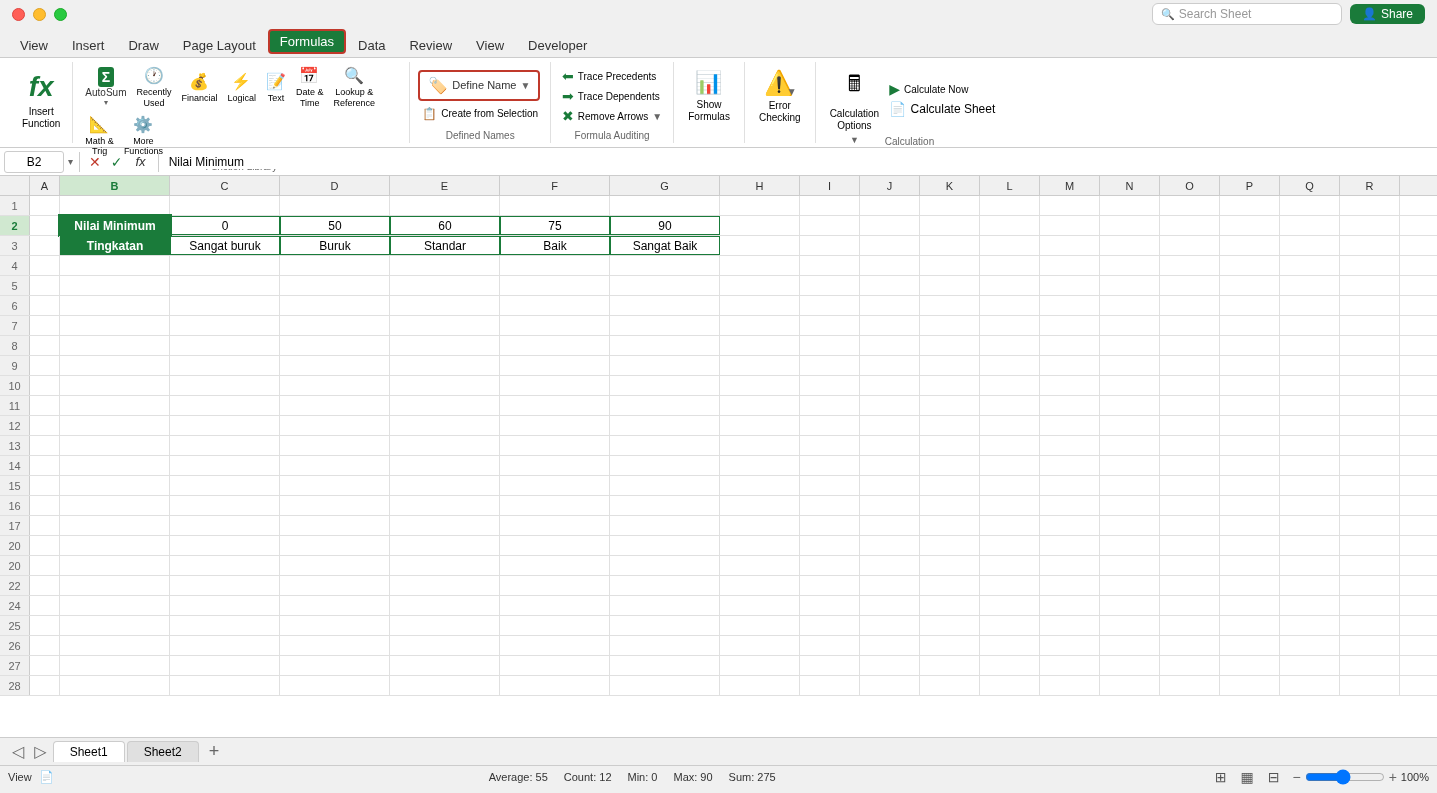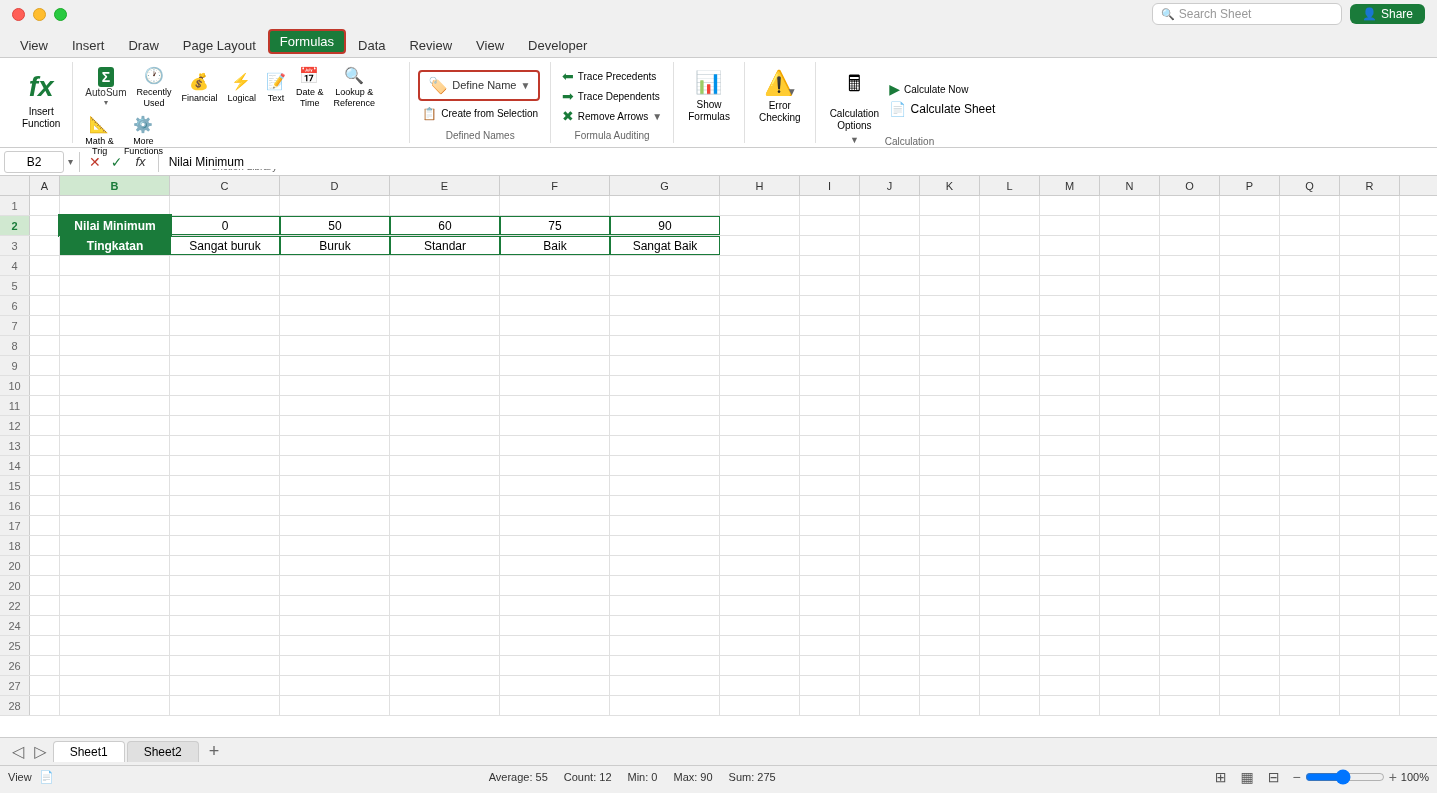--- a/index.html
+++ b/index.html
@@ -891,41 +891,20 @@
         <div class="cell col-k" style="width: 60px; min-width: 60px;"></div>
         <div class="cell col-l" style="width: 60px; min-width: 60px;"></div>
         <div class="cell col-m" style="width: 60px; min-width: 60px;"></div>
         <div class="cell col-n" style="width: 60px; min-width: 60px;"></div>
         <div class="cell col-o" style="width: 60px; min-width: 60px;"></div>
         <div class="cell col-p" style="width: 60px; min-width: 60px;"></div>
         <div class="cell col-q" style="width: 60px; min-width: 60px;"></div>
         <div class="cell col-r" style="width: 60px; min-width: 60px;"></div>
       </div>
       <div class="grid-row">
-        <div class="row-num">18</div>
-        <div class="cell col-a" style="width: 30px; min-width: 30px;"></div>
-        <div class="cell col-b" style="width: 110px; min-width: 110px;"></div>
-        <div class="cell col-c" style="width: 110px; min-width: 110px;"></div>
-        <div class="cell col-d" style="width: 110px; min-width: 110px;"></div>
-        <div class="cell col-e" style="width: 110px; min-width: 110px;"></div>
-        <div class="cell col-f" style="width: 110px; min-width: 110px;"></div>
-        <div class="cell col-g" style="width: 110px; min-width: 110px;"></div>
-        <div class="cell col-h" style="width: 80px; min-width: 80px;"></div>
-        <div class="cell col-i" style="width: 60px; min-width: 60px;"></div>
-        <div class="cell col-j" style="width: 60px; min-width: 60px;"></div>
-        <div class="cell col-k" style="width: 60px; min-width: 60px;"></div>
-        <div class="cell col-l" style="width: 60px; min-width: 60px;"></div>
-        <div class="cell col-m" style="width: 60px; min-width: 60px;"></div>
-        <div class="cell col-n" style="width: 60px; min-width: 60px;"></div>
-        <div class="cell col-o" style="width: 60px; min-width: 60px;"></div>
-        <div class="cell col-p" style="width: 60px; min-width: 60px;"></div>
-        <div class="cell col-q" style="width: 60px; min-width: 60px;"></div>
-        <div class="cell col-r" style="width: 60px; min-width: 60px;"></div>
-      </div>
-      <div class="grid-row">
         <div class="row-num">20</div>
         <div class="cell col-a" style="width: 30px; min-width: 30px;"></div>
         <div class="cell col-b" style="width: 110px; min-width: 110px;"></div>
         <div class="cell col-c" style="width: 110px; min-width: 110px;"></div>
         <div class="cell col-d" style="width: 110px; min-width: 110px;"></div>
         <div class="cell col-e" style="width: 110px; min-width: 110px;"></div>
         <div class="cell col-f" style="width: 110px; min-width: 110px;"></div>
         <div class="cell col-g" style="width: 110px; min-width: 110px;"></div>
         <div class="cell col-h" style="width: 80px; min-width: 80px;"></div>
         <div class="cell col-i" style="width: 60px; min-width: 60px;"></div>

